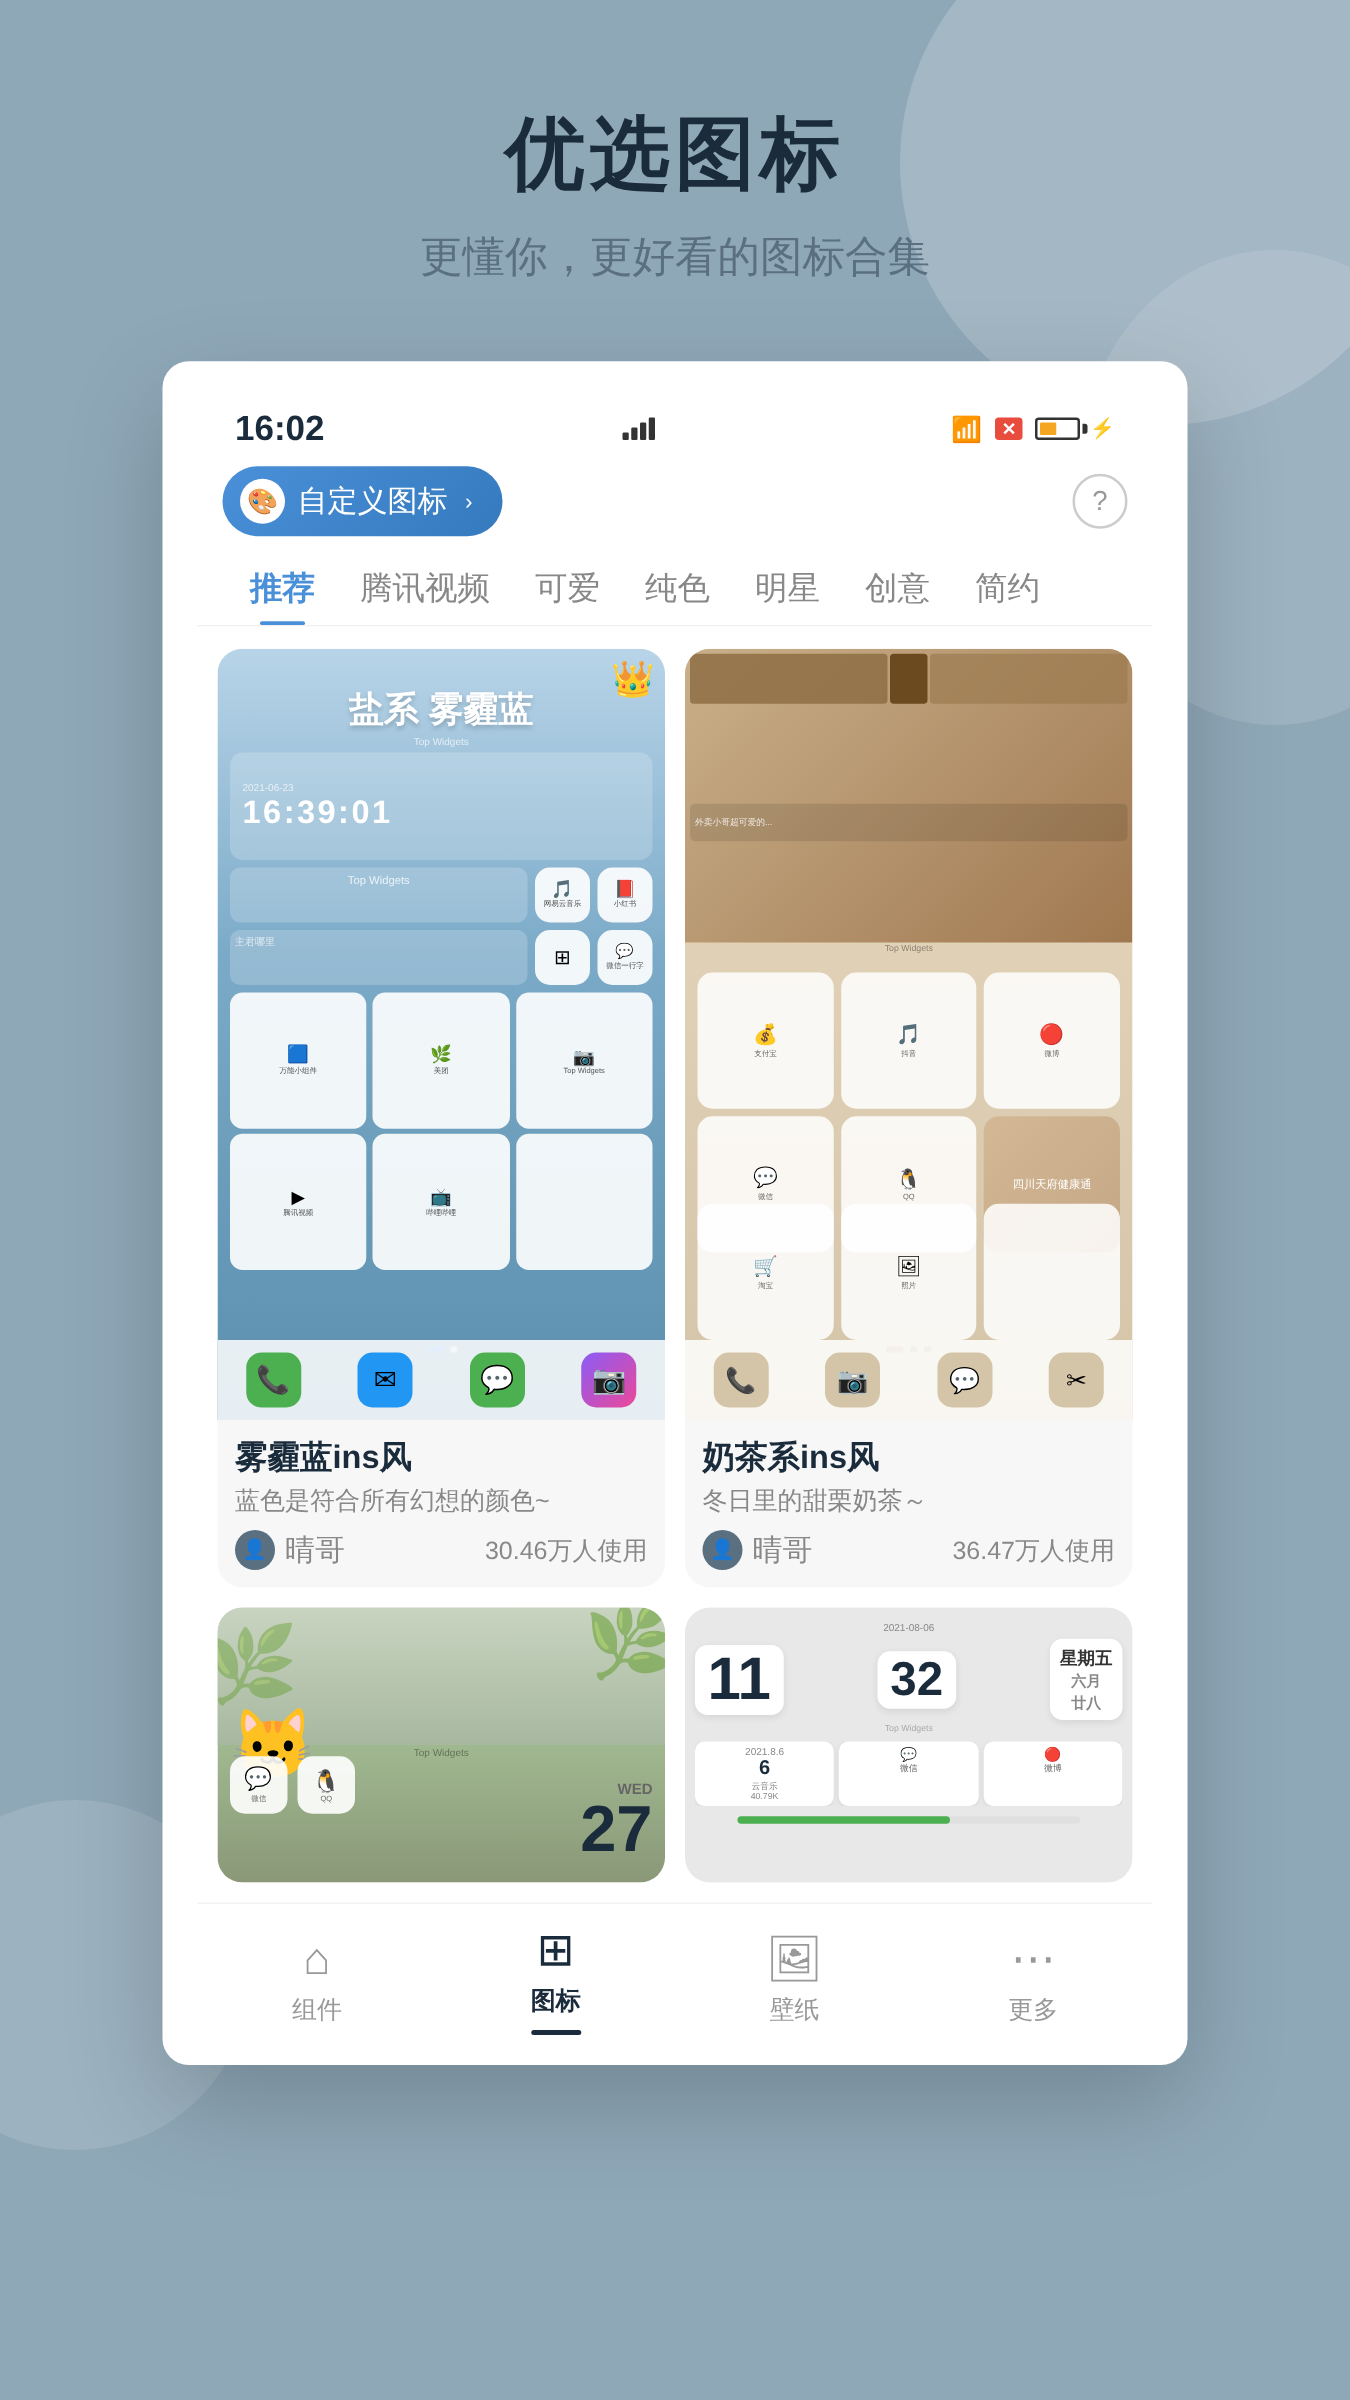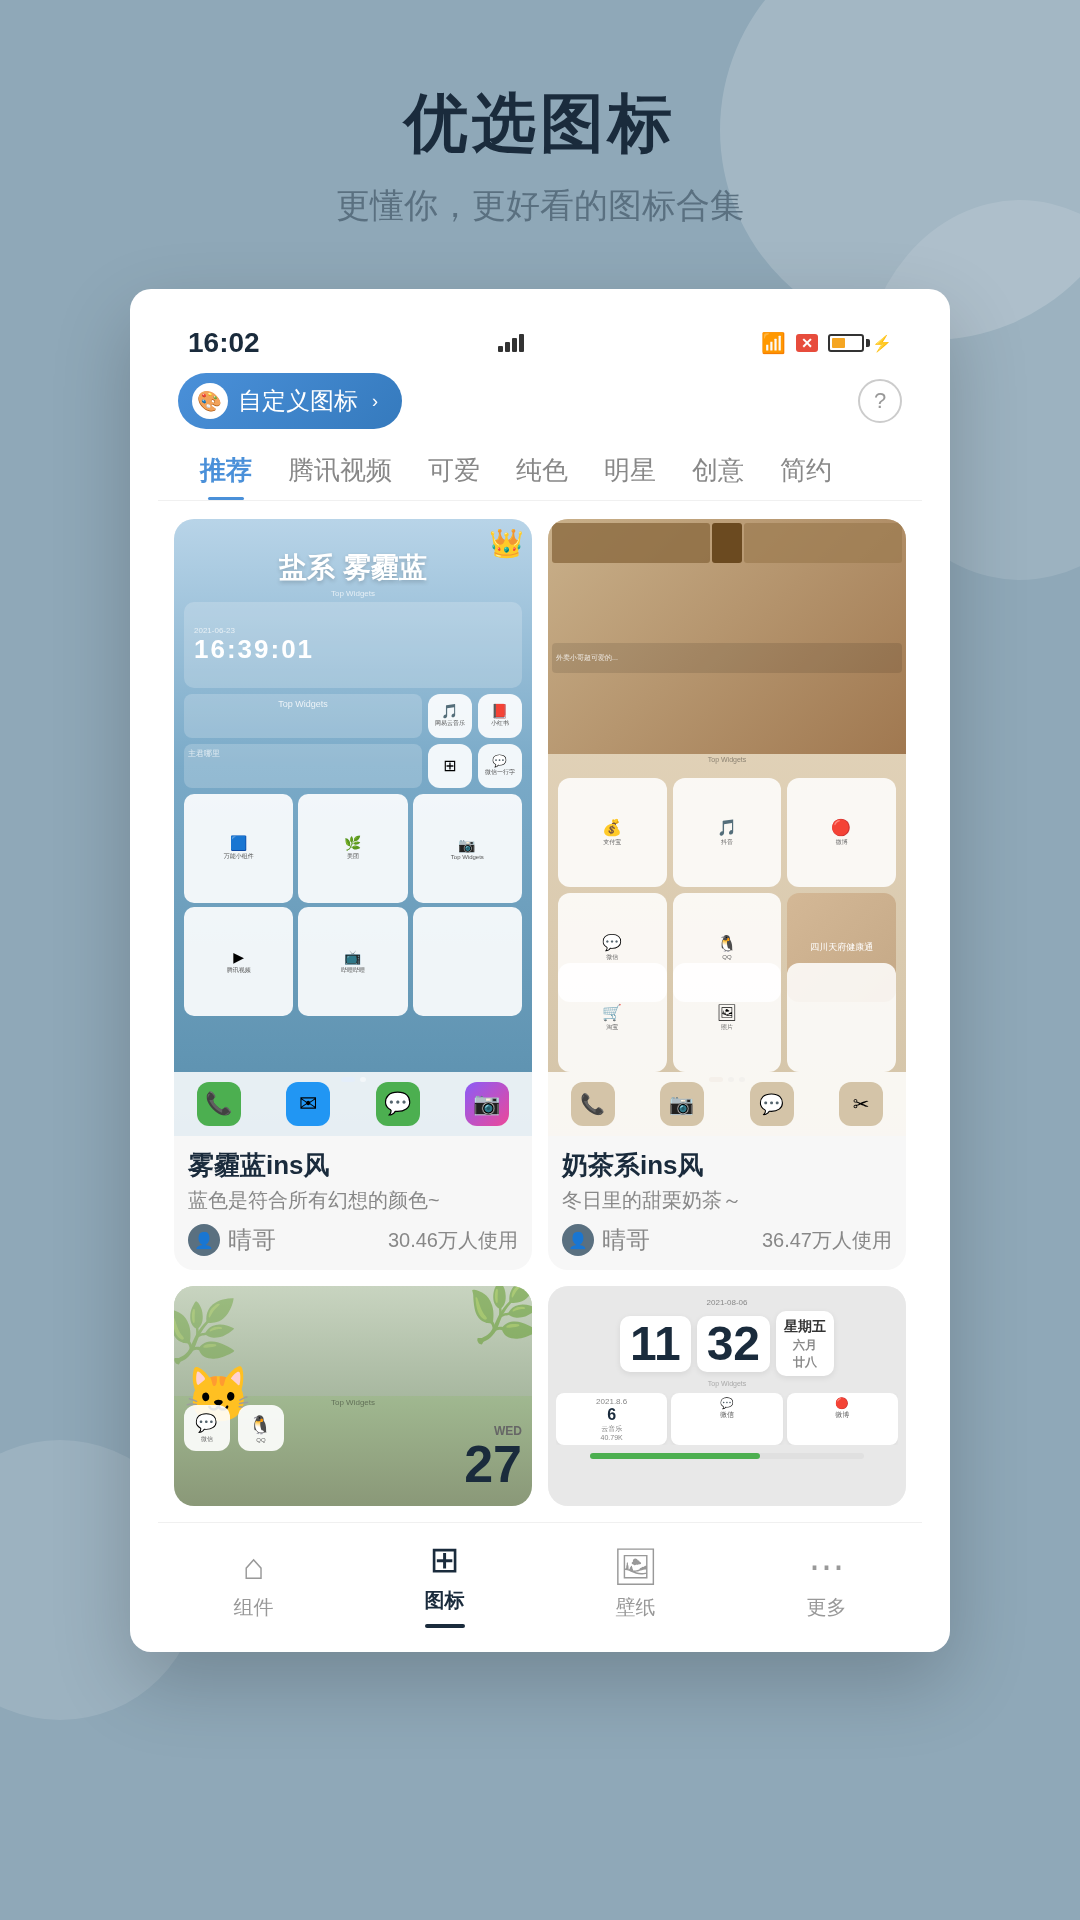--- a/index.html
+++ b/index.html
@@ -636,23 +636,23 @@
             <div style="font-size:12px;color:#666;font-weight:600;">WED</div>
             <div style="font-size:52px;font-weight:800;color:#1a2b3c;line-height:1;">27</div>
           </div>
         </div>
       </div>
 
       <div class="bottom-card">
         <div class="calendar-card-preview">
           <div style="font-size:8px;color:#888;margin-bottom:4px;width:100%;text-align:center;">2021-08-06</div>
 
-          <div style="display:flex;gap:6px;align-items:center;justify-content:center;width:100%;margin-bottom:4px;">
+          <div style="display:flex;gap:6px;align-items:center;justify-content:space-between;width:100%;margin-bottom:4px;">
             <div style="background:white;border-radius:10px;padding:4px 10px;font-size:48px;font-weight:800;color:#1a2b3c;line-height:1;box-shadow:0 2px 6px rgba(0,0,0,0.08);">11</div>
-            <div style="background:white;border-radius:10px;padding:4px 10px;font-size:48px;font-weight:800;color:#1a2b3c;line-height:1;box-shadow:0 2px 6px rgba(0,0,0,0.08);">32</div>
+            <div style="background:white;border-radius:10px;padding:4px 10px;font-size:38px;font-weight:800;color:#1a2b3c;line-height:1;box-shadow:0 2px 6px rgba(0,0,0,0.08);">32</div>
             <div style="background:white;border-radius:10px;padding:6px 8px;font-size:14px;font-weight:600;color:#333;text-align:center;line-height:1.4;box-shadow:0 2px 6px rgba(0,0,0,0.08);">
               <div>星期五</div>
               <div style="font-size:12px;color:#888;">六月</div>
               <div style="font-size:12px;color:#888;">廿八</div>
             </div>
           </div>
           <div style="font-size:7px;color:#aaa;margin-bottom:6px;">Top Widgets</div>
 
           <div style="display:flex;gap:4px;width:100%;overflow:hidden;">
             <div style="background:white;border-radius:8px;padding:4px 6px;font-size:11px;flex:1;text-align:center;box-shadow:0 1px 4px rgba(0,0,0,0.06);">

